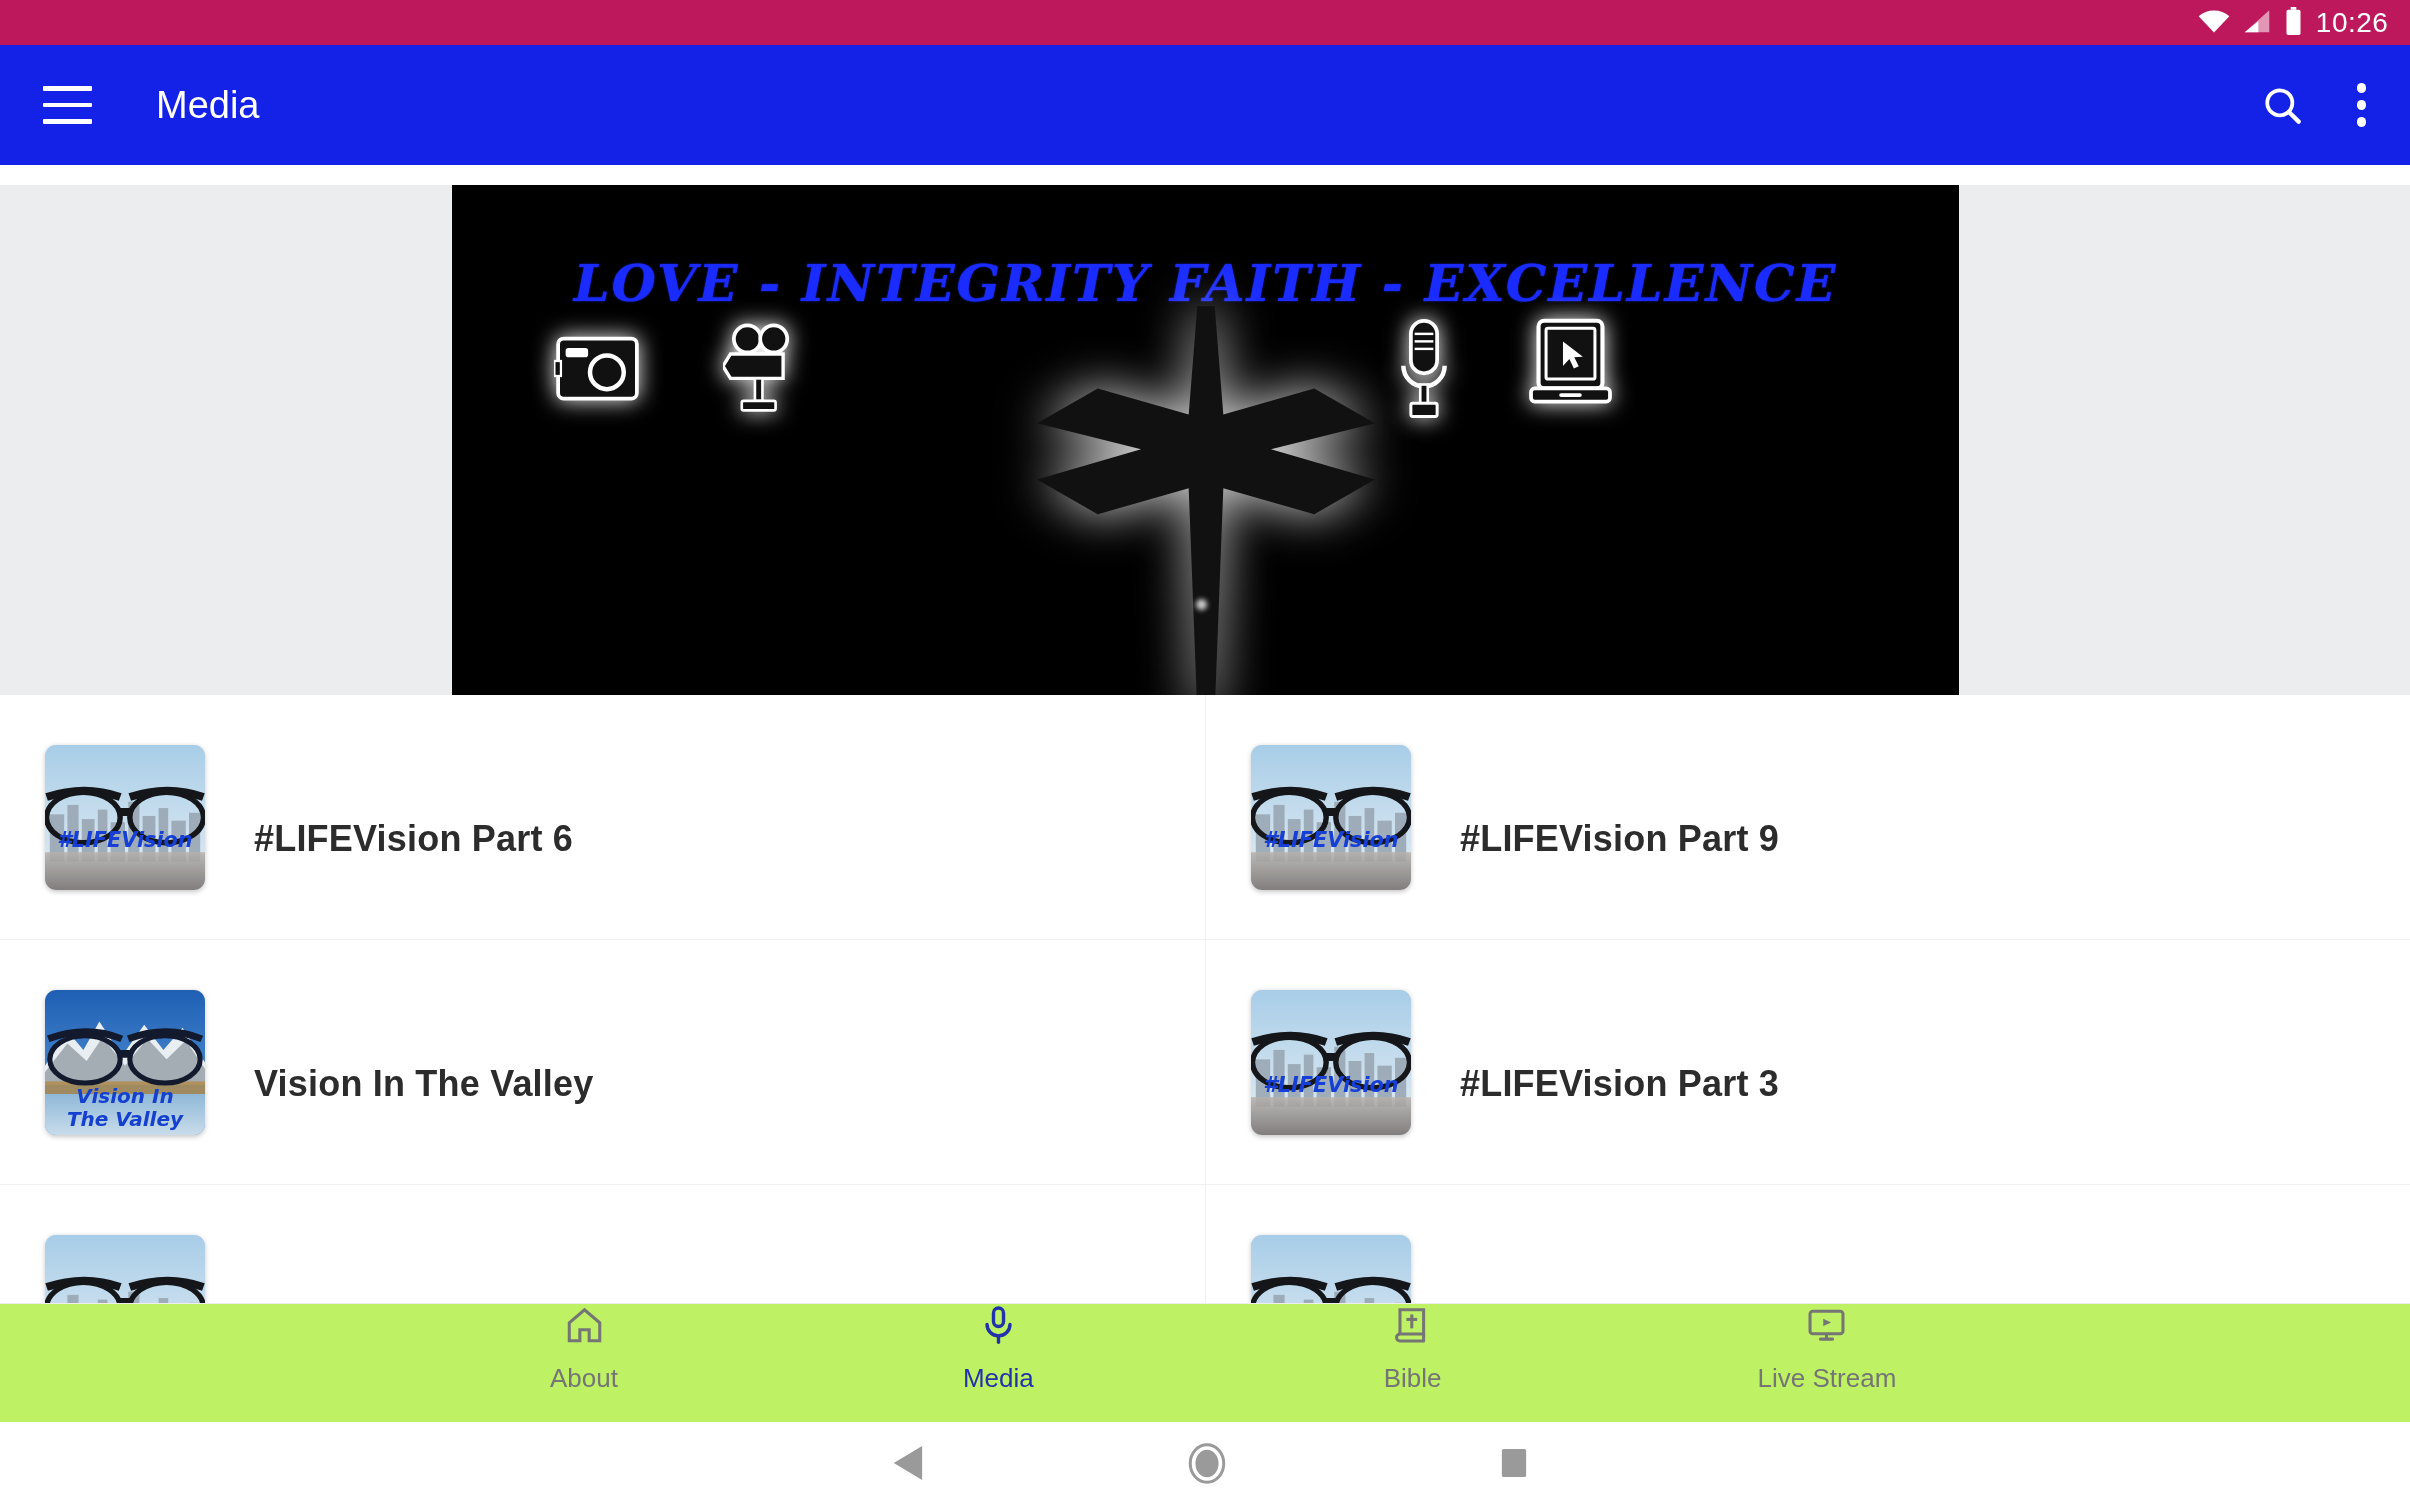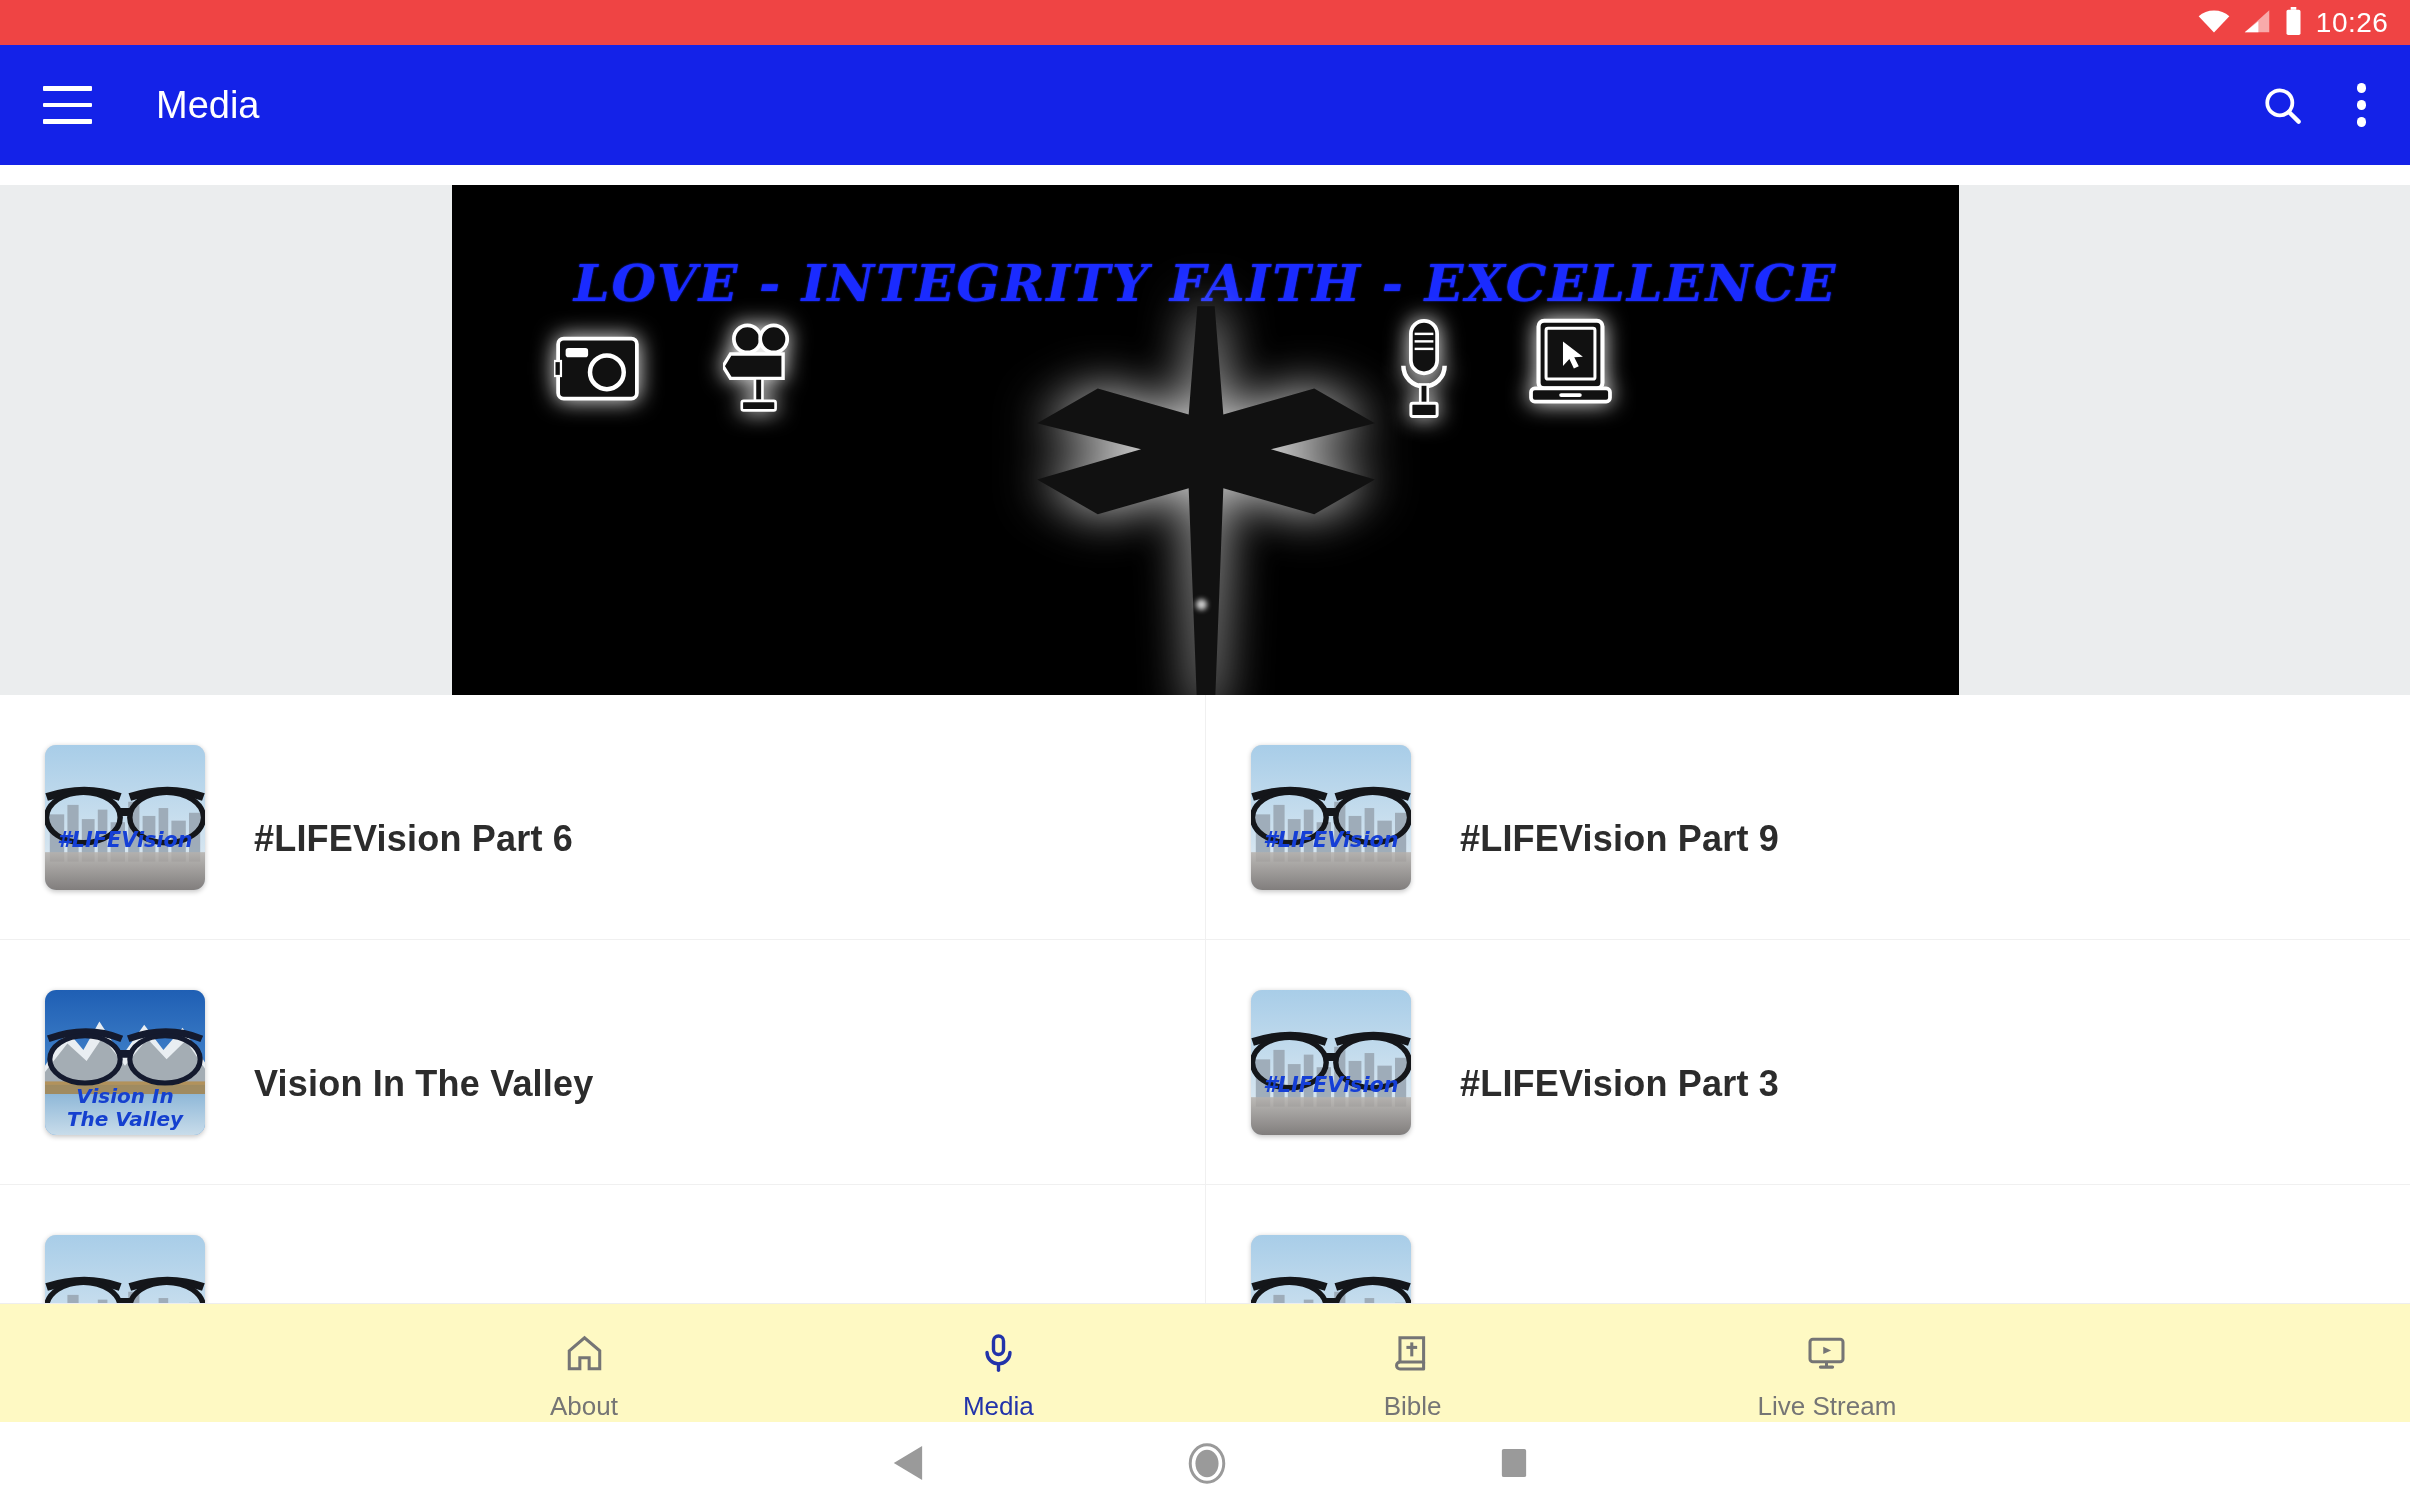--- a/index.html
+++ b/index.html
@@ -7,21 +7,21 @@
     width:2411px; height:1507px;
     background:#ffffff;
     font-family:"Liberation Sans", sans-serif;
     overflow:hidden;
   }
   #root{ position:relative; width:2411px; height:1507px; }
 
   
   .statusbar{
     position:absolute; top:0; left:0; width:2411px; height:45px;
-    background:#ef4444; display:flex; align-items:center;
+    background:#be185d; display:flex; align-items:center;
     justify-content:flex-end; padding-right:22.6px; gap:13px;
   }
   .st-icon{ display:block; }
   .st-time{ color:#ffffff; font-size:28px; letter-spacing:0.5px; }
 
   
   .toolbar{
     position:absolute; top:45px; left:0; width:2411px; height:120px;
     background:#1422E8; display:flex; align-items:center;
   }
@@ -94,21 +94,21 @@
   }
   .thumb svg{ display:block; width:100%; height:100%; }
   .cell-title{
     margin-left:49px; font-size:36px; font-weight:bold;
     color:#2c2c2c; letter-spacing:0.2px;margin-top:44px;
   }
 
   
   .bottomnav{
     position:absolute; top:1303px; left:0; width:2411px; height:119px;
-    background:#fef9c3; display:flex; align-items:flex-end;
+    background:#bef264; display:flex; align-items:flex-start;
     border-top:0.9px solid #eeeeee;
   }
   .nav-items{
     display:flex; width:1469px; margin:0 auto; justify-content:space-between;
   }
   .nav-item{
     width:226px; display:flex; flex-direction:column;
     align-items:center; gap:13px; cursor:pointer;
   }
   .nav-label{ font-size:26px; color:#757575; }

